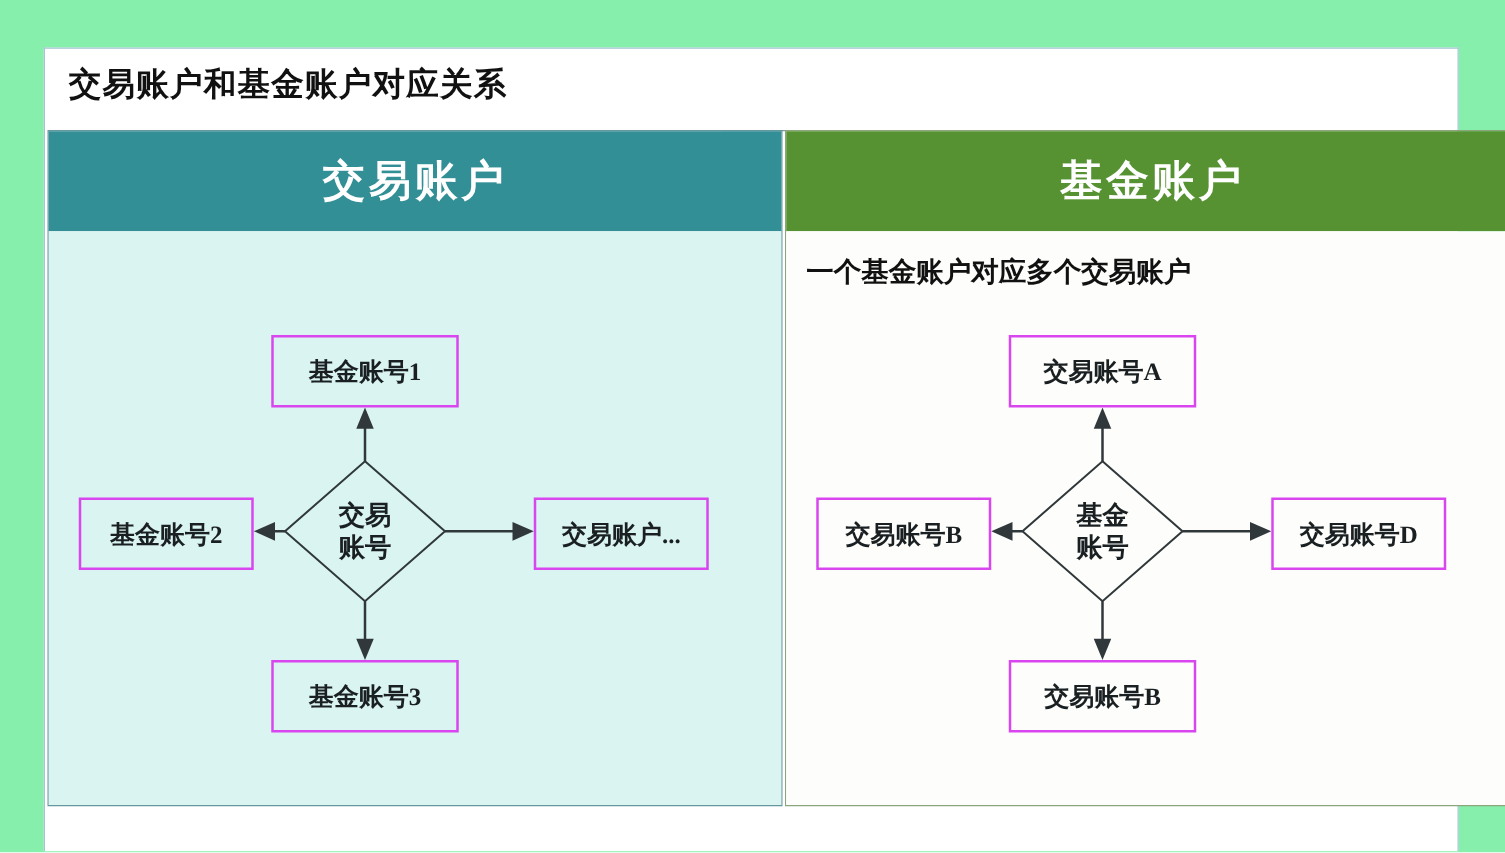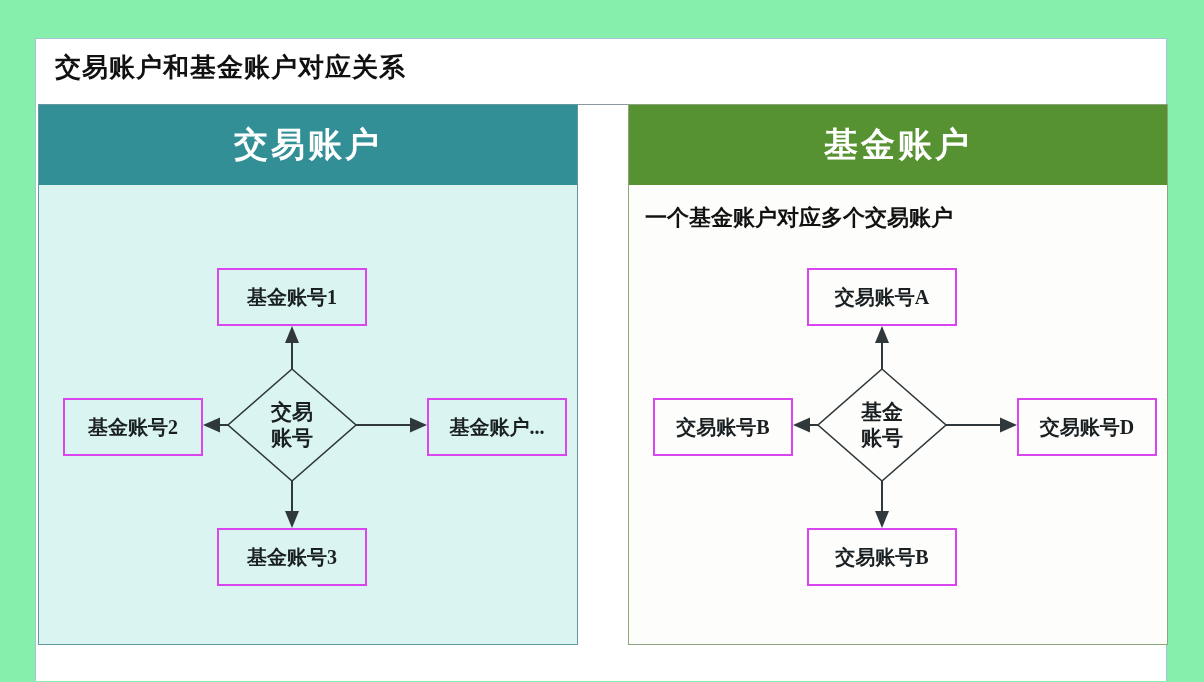--- a/index.html
+++ b/index.html
@@ -36,21 +36,21 @@
   .gap-line {
     position: absolute;
     left: 578px; top: 104px;
     width: 50px; height: 1px;
     background: #8a9aa0;
   }
 
   .panel {
     position: absolute;
     top: 104px;
-    width: 540px; height: 541px;
+    width: 588px; height: 541px;
     border: 1px solid #64989e;
   }
   .panel.left  { left: 38px; }
   .panel.right { left: 628px; padding-left: 40px; }
 
   .panel-header {
     position: absolute;
     left: 0; top: 0; right: 0;
     height: 80px;
     display: flex;
@@ -143,21 +143,21 @@
           <polygon class="arrow-head" points="253,141 246,158 260,158"></polygon>
           <line class="arrow-line" x1="253" y1="296" x2="253" y2="329"></line>
           <polygon class="arrow-head" points="253,343 246,326 260,326"></polygon>
           <line class="arrow-line" x1="189" y1="240" x2="180" y2="240"></line>
           <polygon class="arrow-head" points="164,240 181,232.5 181,247.5"></polygon>
           <line class="arrow-line" x1="317" y1="240" x2="372" y2="240"></line>
           <polygon class="arrow-head" points="388,240 371,232.5 371,247.5"></polygon>
         </svg>
         <div class="node top">基金账号1</div>
         <div class="node side-l">基金账号2</div>
-        <div class="node side-r">基金账户...</div>
+        <div class="node side-r">交易账户...</div>
         <div class="node bottom">基金账号3</div>
         <div class="diamond-label">
           <span>交易</span>
           <span>账号</span>
         </div>
       </div>
     </div>
   </div>
 
   <div class="panel right" style="border-color: rgb(140, 165, 124);">

